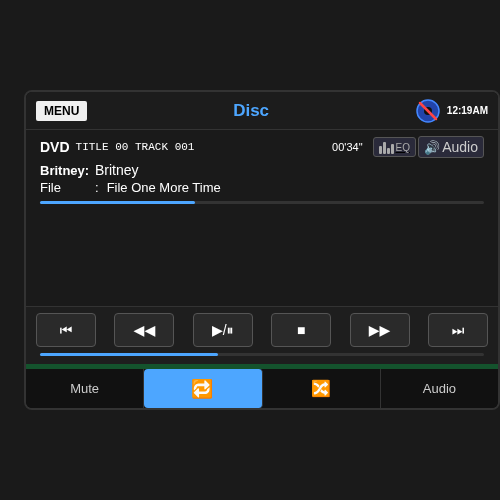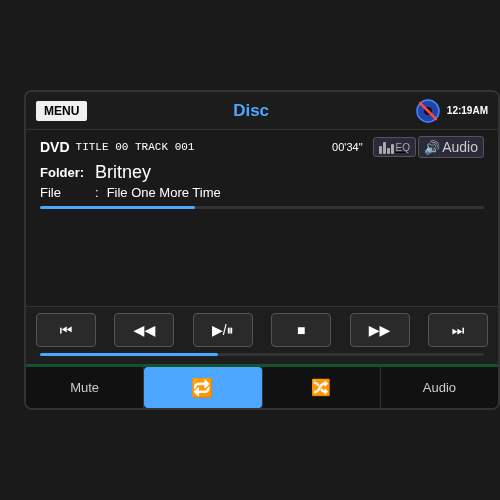--- a/index.html
+++ b/index.html
@@ -142,21 +142,21 @@
       margin-bottom: 2px;
     }
     .folder-label {
       color: #fff;
       font-size: 13px;
       font-weight: bold;
       width: 55px;
     }
     .folder-value {
       color: #fff;
-      font-size: 18px;
+      font-size: 14px;
     }
     .file-row {
       display: flex;
       align-items: center;
       margin-bottom: 6px;
     }
     .file-label {
       color: #fff;
       font-size: 13px;
       font-weight: normal;
@@ -221,21 +221,21 @@
       background: #4da6ff;
       border-radius: 2px;
       width: 40%;
     }
 
     
     .bottom-nav {
       display: flex;
       align-items: center;
       background: #111;
-      border-top: 3px solid #14532d;
+      border-top: 5px solid #14532d;
       height: 44px;
     }
     .nav-item {
       flex: 1;
       height: 100%;
       display: flex;
       align-items: center;
       justify-content: center;
       color: #ccc;
       font-size: 13px;
@@ -302,21 +302,21 @@
           <span class="eq-text">EQ</span>
         </button>
         <button class="audio-btn">
           <span style="color:#aaa;font-size:13px;">🔊</span>
           <span class="audio-text">Audio</span>
         </button>
       </div>
     </div>
 
     <div class="folder-row">
-      <span class="folder-label">Folder:</span>
+      <span class="folder-label">Britney:</span>
       <span class="folder-value">Britney</span>
     </div>
     <div class="file-row">
       <span class="file-label">File</span>
       <span class="file-colon">:</span>
       <span class="file-value">File One More Time</span>
     </div>
     <div class="progress-bar-container">
       <div class="progress-bar-fill"></div>
     </div>

